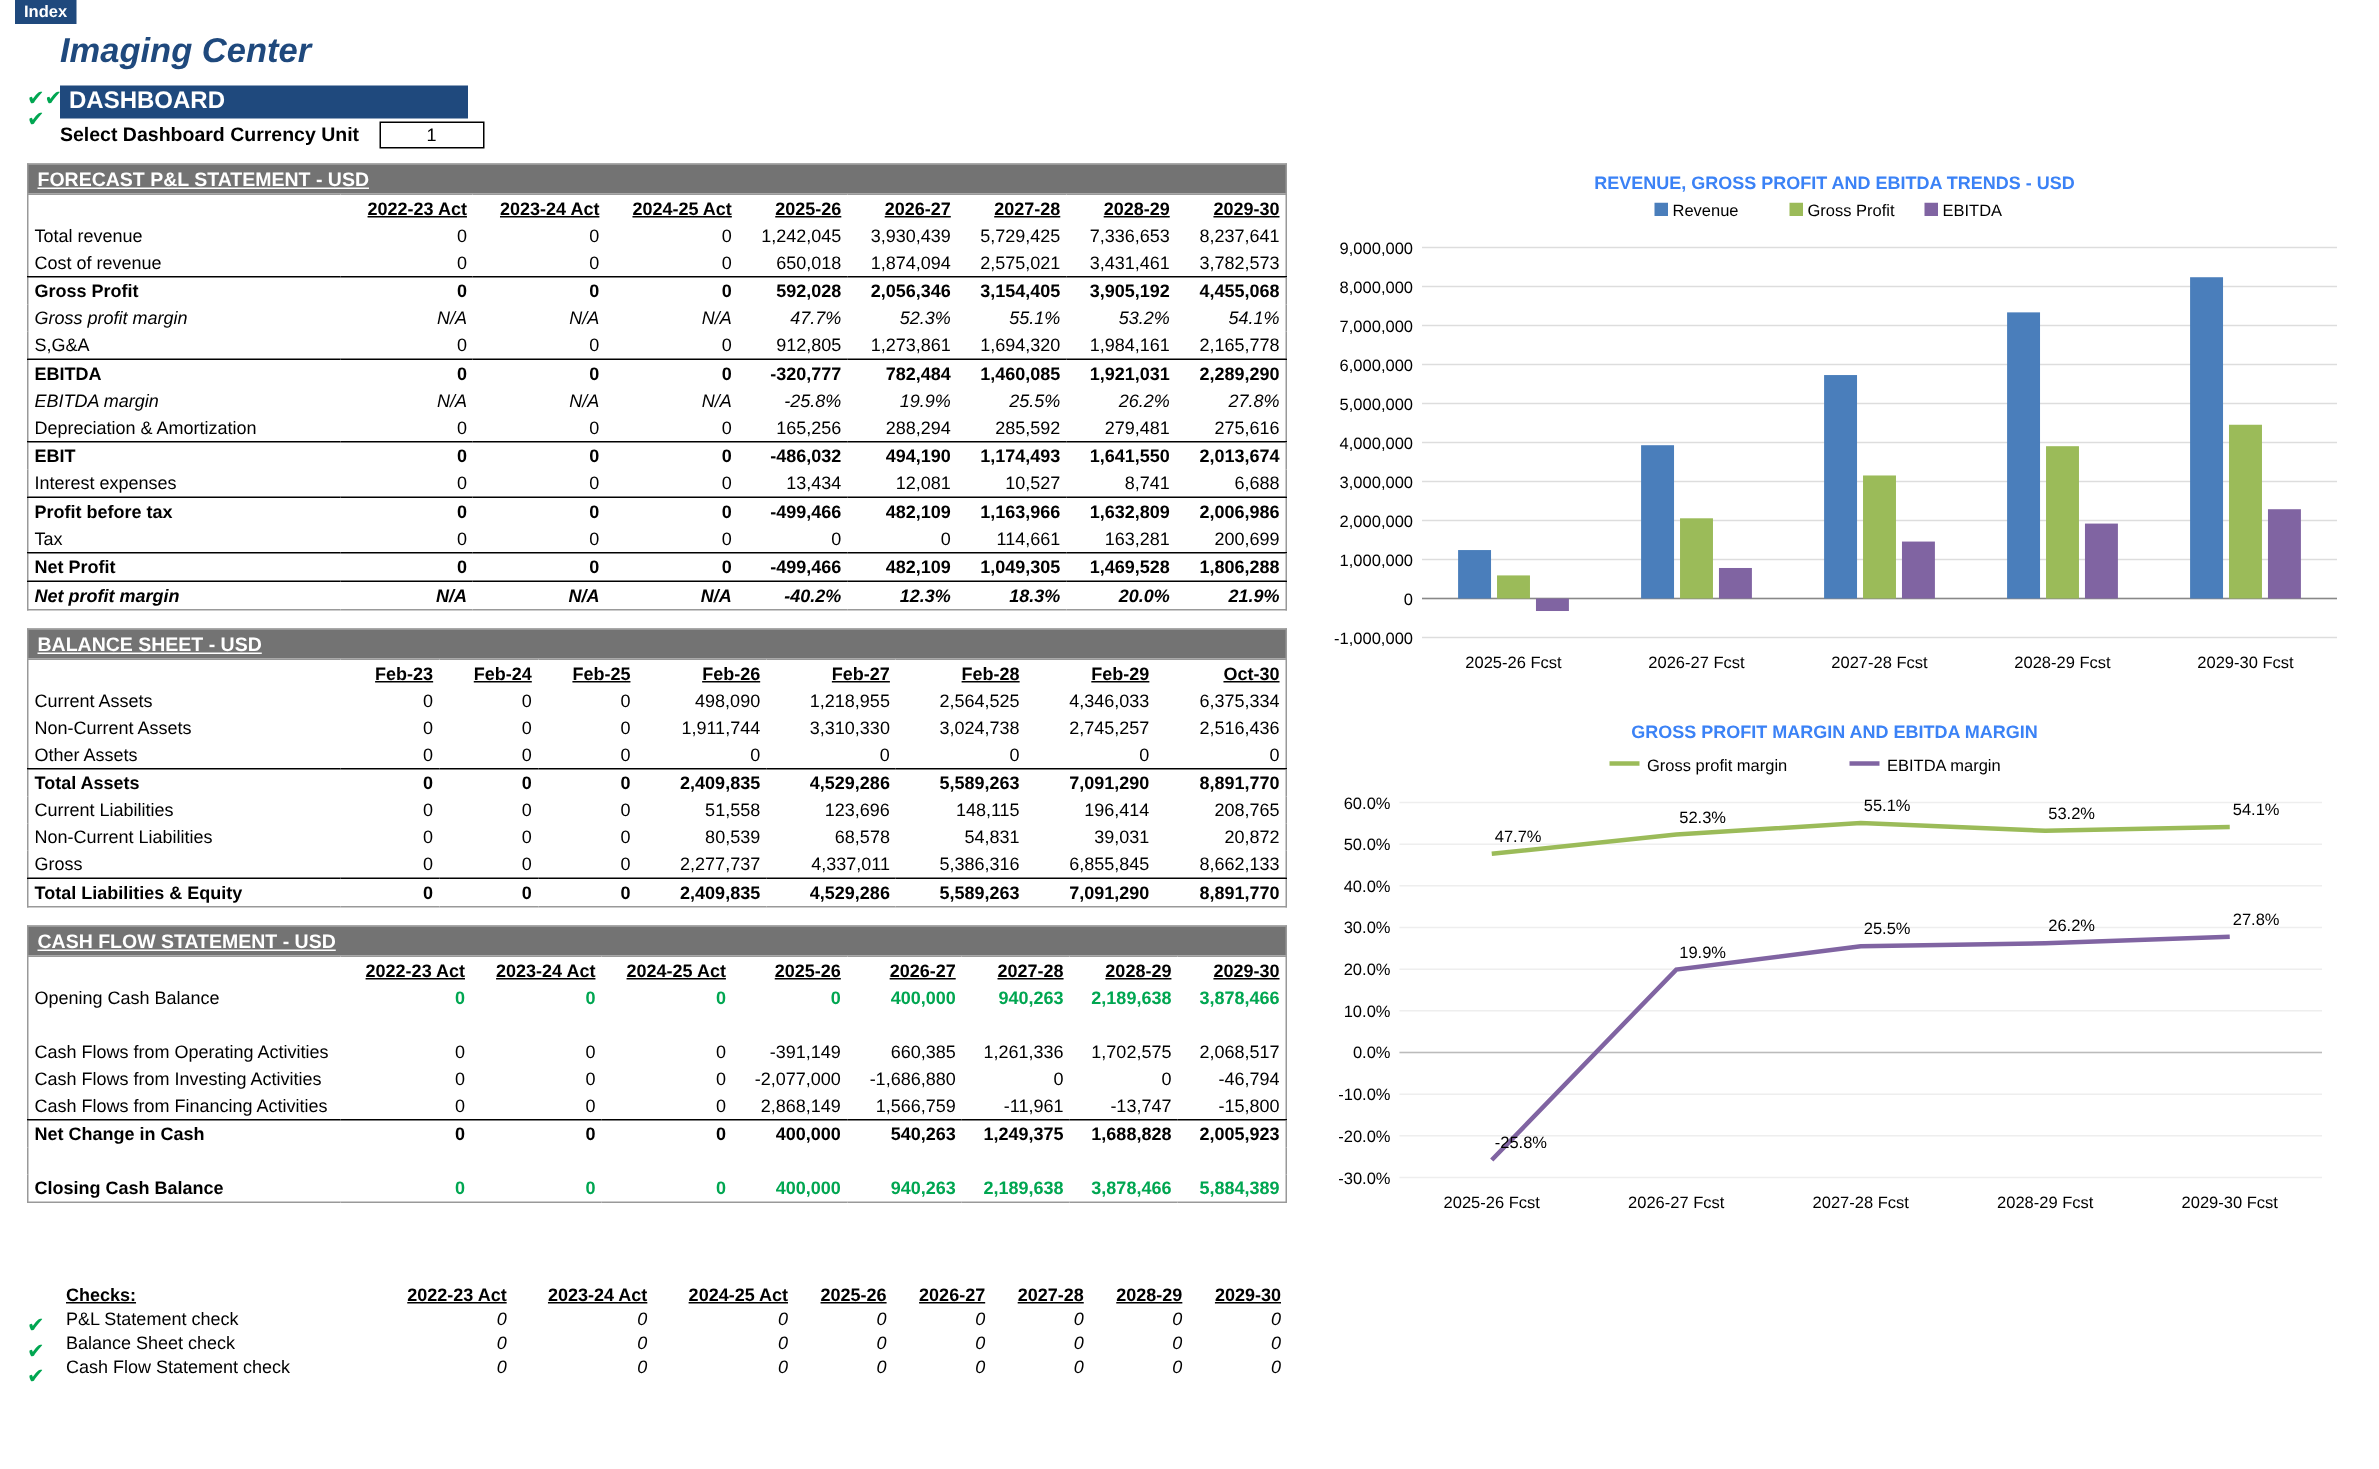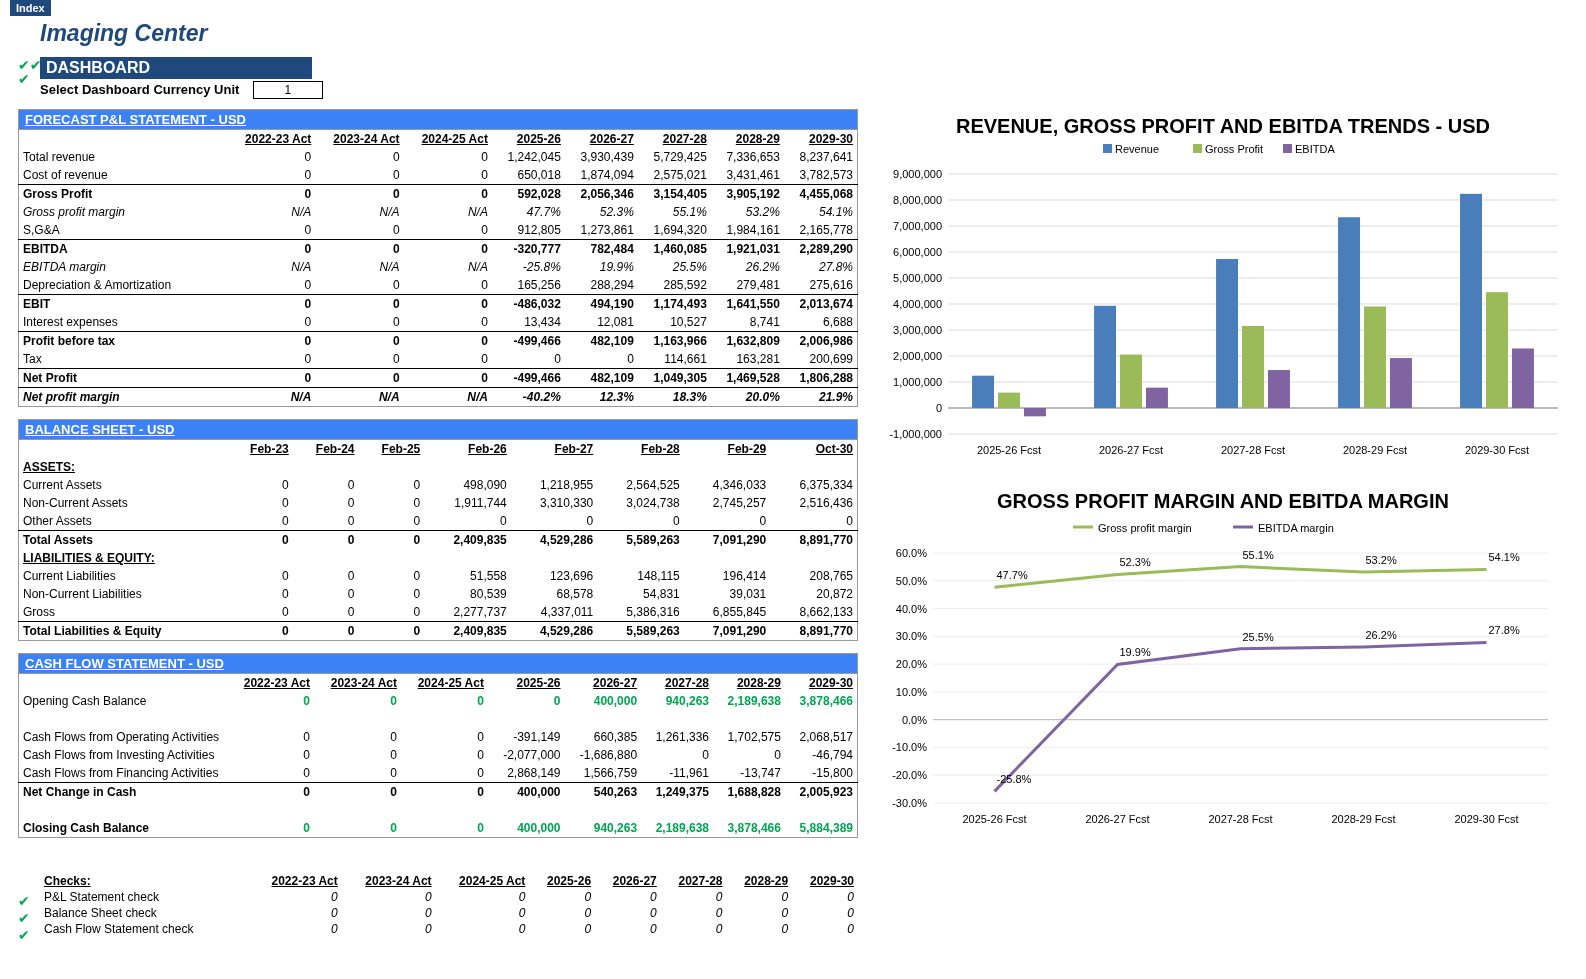--- a/index.html
+++ b/index.html
@@ -8,39 +8,39 @@
 .title{color:#1f497d;font-size:23px;font-weight:bold;font-style:italic;margin:2px 0 10px 30px}
 .checks{position:absolute;left:8px;top:38px}
 .check{color:#00a651;font-size:14px;line-height:14px}
 .dashboard-hdr{background:#1f497d;color:#fff;font-weight:bold;font-size:16px;padding:2px 6px;width:260px;margin-left:30px}
 .currency-row{margin:2px 0 10px 30px}
 .currency-row b{font-size:13px}
 .currency-input{display:inline-block;border:1px solid #000;width:60px;text-align:center;margin-left:10px;padding:1px 4px}
 .main-area{display:flex;align-items:flex-start}
 .left-col{width:840px;margin-left:8px}
 .right-col{width:690px;margin-left:20px}
-.section-hdr{background:#3b82f6;color:#fff;font-weight:bold;padding:2px 6px;text-decoration:underline;border:1px solid #999;border-bottom:none;font-size:13px}
+.section-hdr{background:#737373;color:#fff;font-weight:bold;padding:2px 6px;text-decoration:underline;border:1px solid #999;border-bottom:none;font-size:13px}
 table.fin{border-collapse:collapse;width:100%;margin-bottom:12px;border:1px solid #999}
 table.fin td,table.fin th{padding:1px 4px;font-size:12px;height:16px}
 table.fin th{text-align:right;font-weight:bold;text-decoration:underline;border-bottom:none}
 table.fin th.label-col{text-align:left;text-decoration:none}
 table.fin td.lbl{text-align:left}
 table.fin td.val{text-align:right}
 table.fin tr.bold td{font-weight:bold;}
 table.fin tr.italic td{font-style:italic}
 table.fin tr.topline td{border-top:1px solid #000}
 .checks-block{margin:20px 0 0 8px;display:flex}
 .checks-marks{width:22px;padding-top:20px}
 .checks-marks div{color:#00a651;font-size:14px;line-height:17px}
 table.checks-tbl{border-collapse:collapse;width:818px}
 table.checks-tbl th{text-align:right;font-weight:bold;text-decoration:underline;padding:1px 4px;font-size:12px}
 table.checks-tbl th.lbl{text-align:left;text-decoration:none}
 table.checks-tbl td{text-align:right;font-style:italic;padding:1px 4px;font-size:12px}
 table.checks-tbl td.lbl{text-align:left;font-style:normal}
-.chart-title{color:#000000;font-weight:bold;text-align:center;font-size:20px;margin:6px 0}
+.chart-title{color:#3b82f6;font-weight:bold;text-align:center;font-size:12px;margin:6px 0}
 .chart-box{position:relative;height:340px;width:690px}
 .chart-box2{position:relative;height:330px;width:690px;margin-top:10px}
 </style>
 </head>
 <body>
 
 <div class="container">
   <div class="index-btn">Index</div>
   <div style="position:relative">
     <div class="checks">
@@ -237,31 +237,20 @@
                 <th class="label-col" style="width:200px"></th>
                 <th>Feb-23</th>
                 <th>Feb-24</th>
                 <th>Feb-25</th>
                 <th>Feb-26</th>
                 <th>Feb-27</th>
                 <th>Feb-28</th>
                 <th>Feb-29</th>
                 <th>Oct-30</th>
               </tr>
-              <tr class="bold">
-                <td class="lbl"><b><u>ASSETS:</u></b></td>
-                <td></td>
-                <td></td>
-                <td></td>
-                <td></td>
-                <td></td>
-                <td></td>
-                <td></td>
-                <td></td>
-              </tr>
               <tr class="">
                 <td class="lbl">Current Assets</td>
                 <td class="val" style="">0</td>
                 <td class="val" style="">0</td>
                 <td class="val" style="">0</td>
                 <td class="val" style="">498,090</td>
                 <td class="val" style="">1,218,955</td>
                 <td class="val" style="">2,564,525</td>
                 <td class="val" style="">4,346,033</td>
                 <td class="val" style="">6,375,334</td>
@@ -291,31 +280,20 @@
               <tr class="bold topline">
                 <td class="lbl">Total Assets</td>
                 <td class="val" style="">0</td>
                 <td class="val" style="">0</td>
                 <td class="val" style="">0</td>
                 <td class="val" style="">2,409,835</td>
                 <td class="val" style="">4,529,286</td>
                 <td class="val" style="">5,589,263</td>
                 <td class="val" style="">7,091,290</td>
                 <td class="val" style="">8,891,770</td>
-              </tr>
-              <tr class="bold">
-                <td class="lbl"><b><u>LIABILITIES &amp; EQUITY:</u></b></td>
-                <td></td>
-                <td></td>
-                <td></td>
-                <td></td>
-                <td></td>
-                <td></td>
-                <td></td>
-                <td></td>
               </tr>
               <tr class="">
                 <td class="lbl">Current Liabilities</td>
                 <td class="val" style="">0</td>
                 <td class="val" style="">0</td>
                 <td class="val" style="">0</td>
                 <td class="val" style="">51,558</td>
                 <td class="val" style="">123,696</td>
                 <td class="val" style="">148,115</td>
                 <td class="val" style="">196,414</td>

